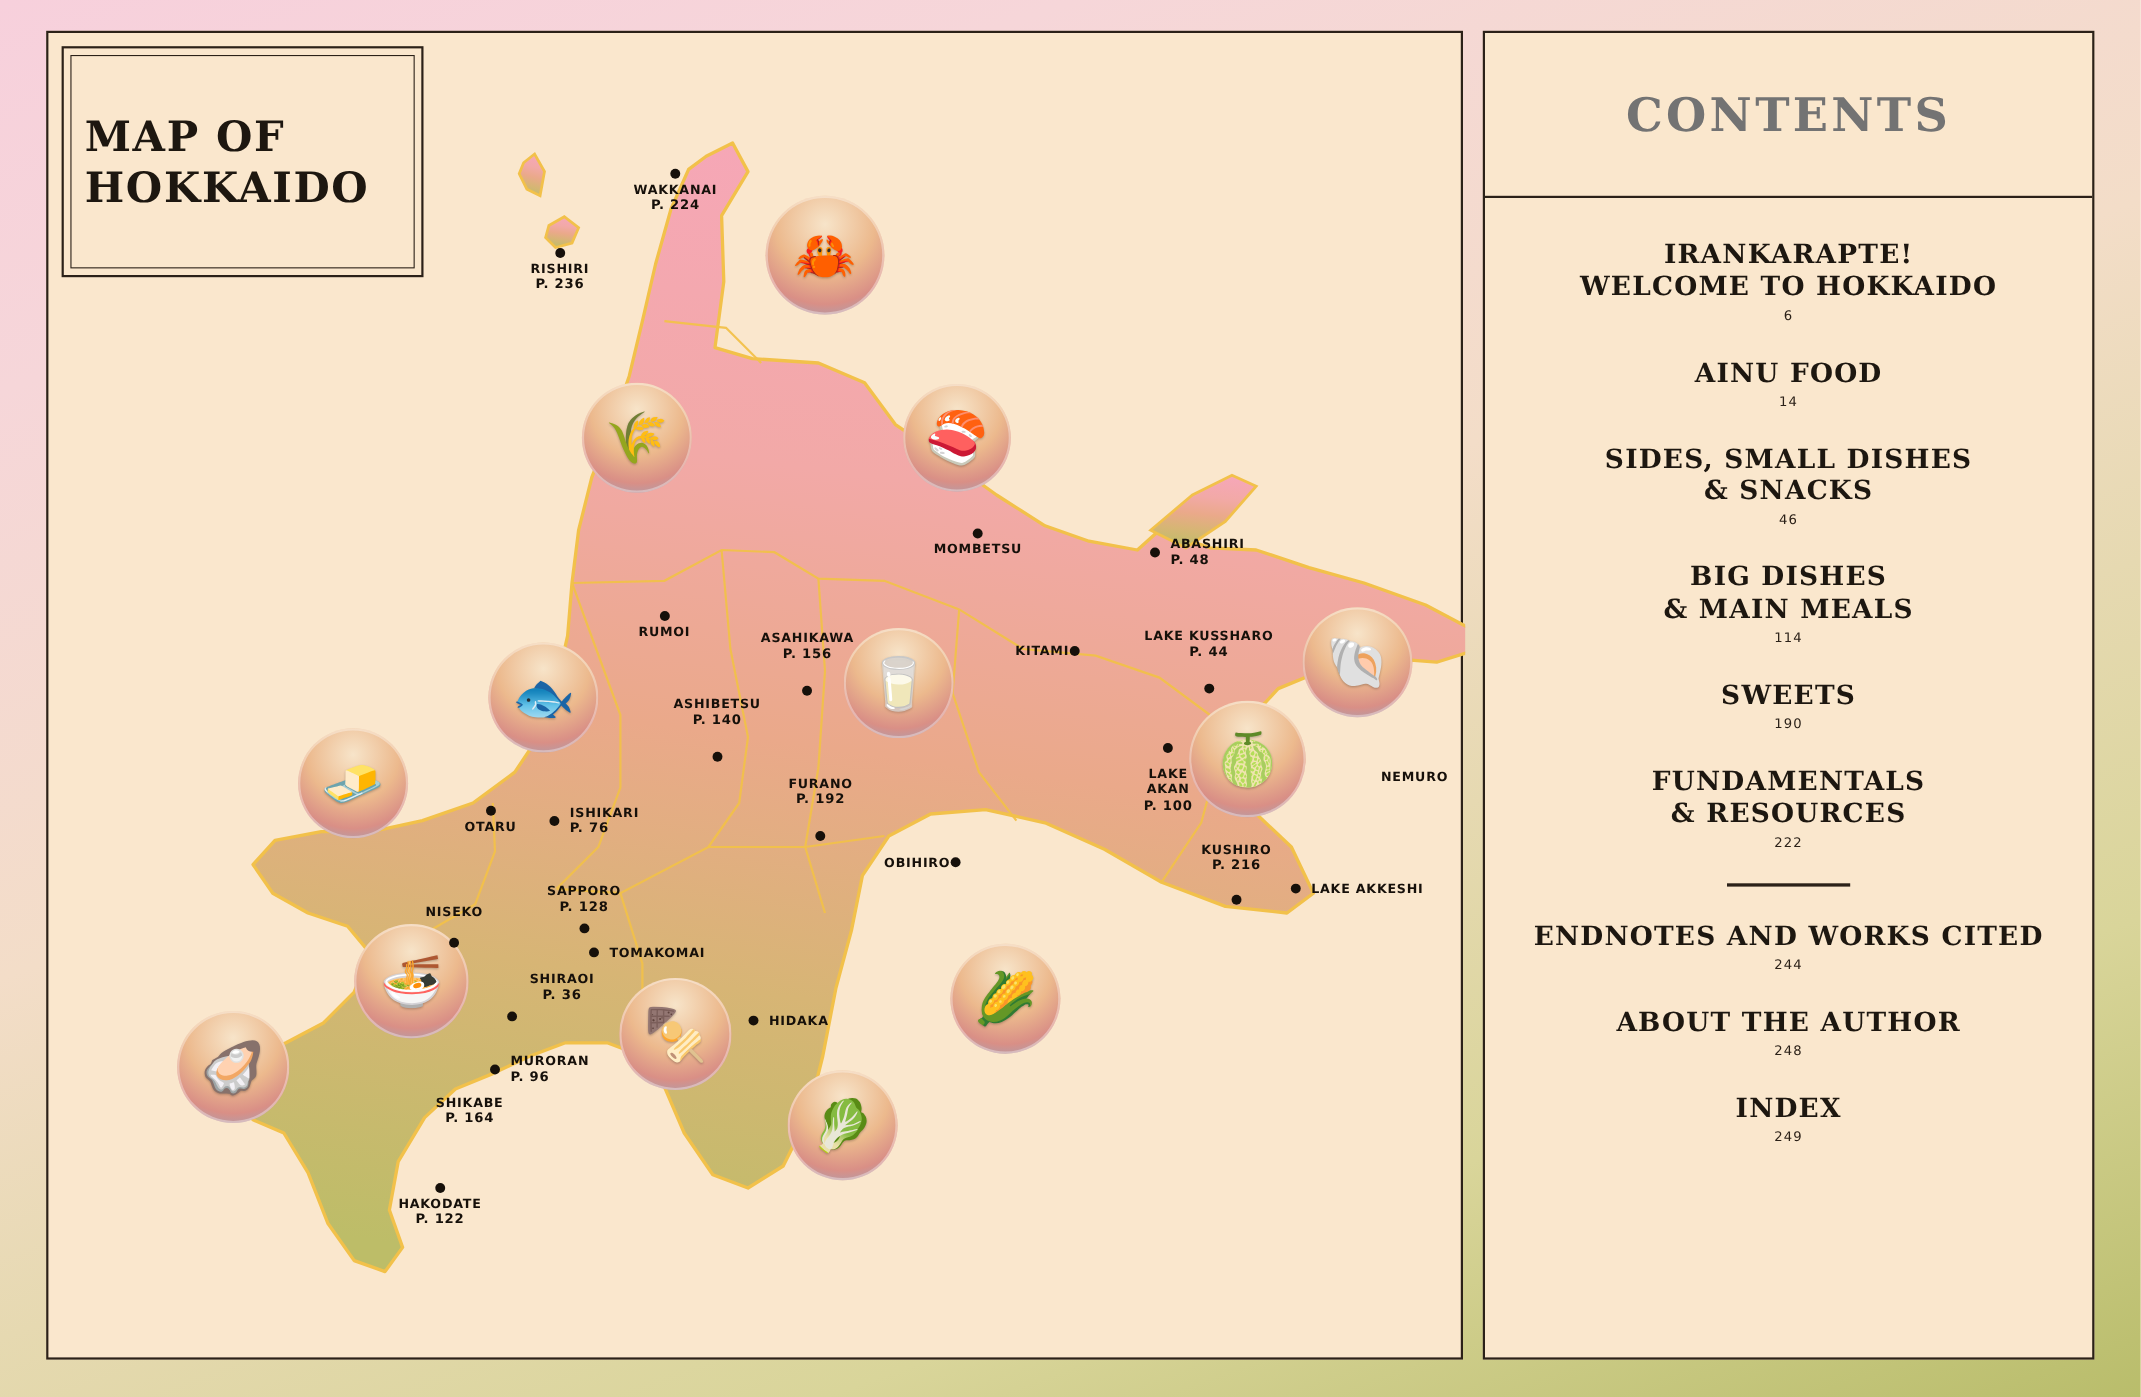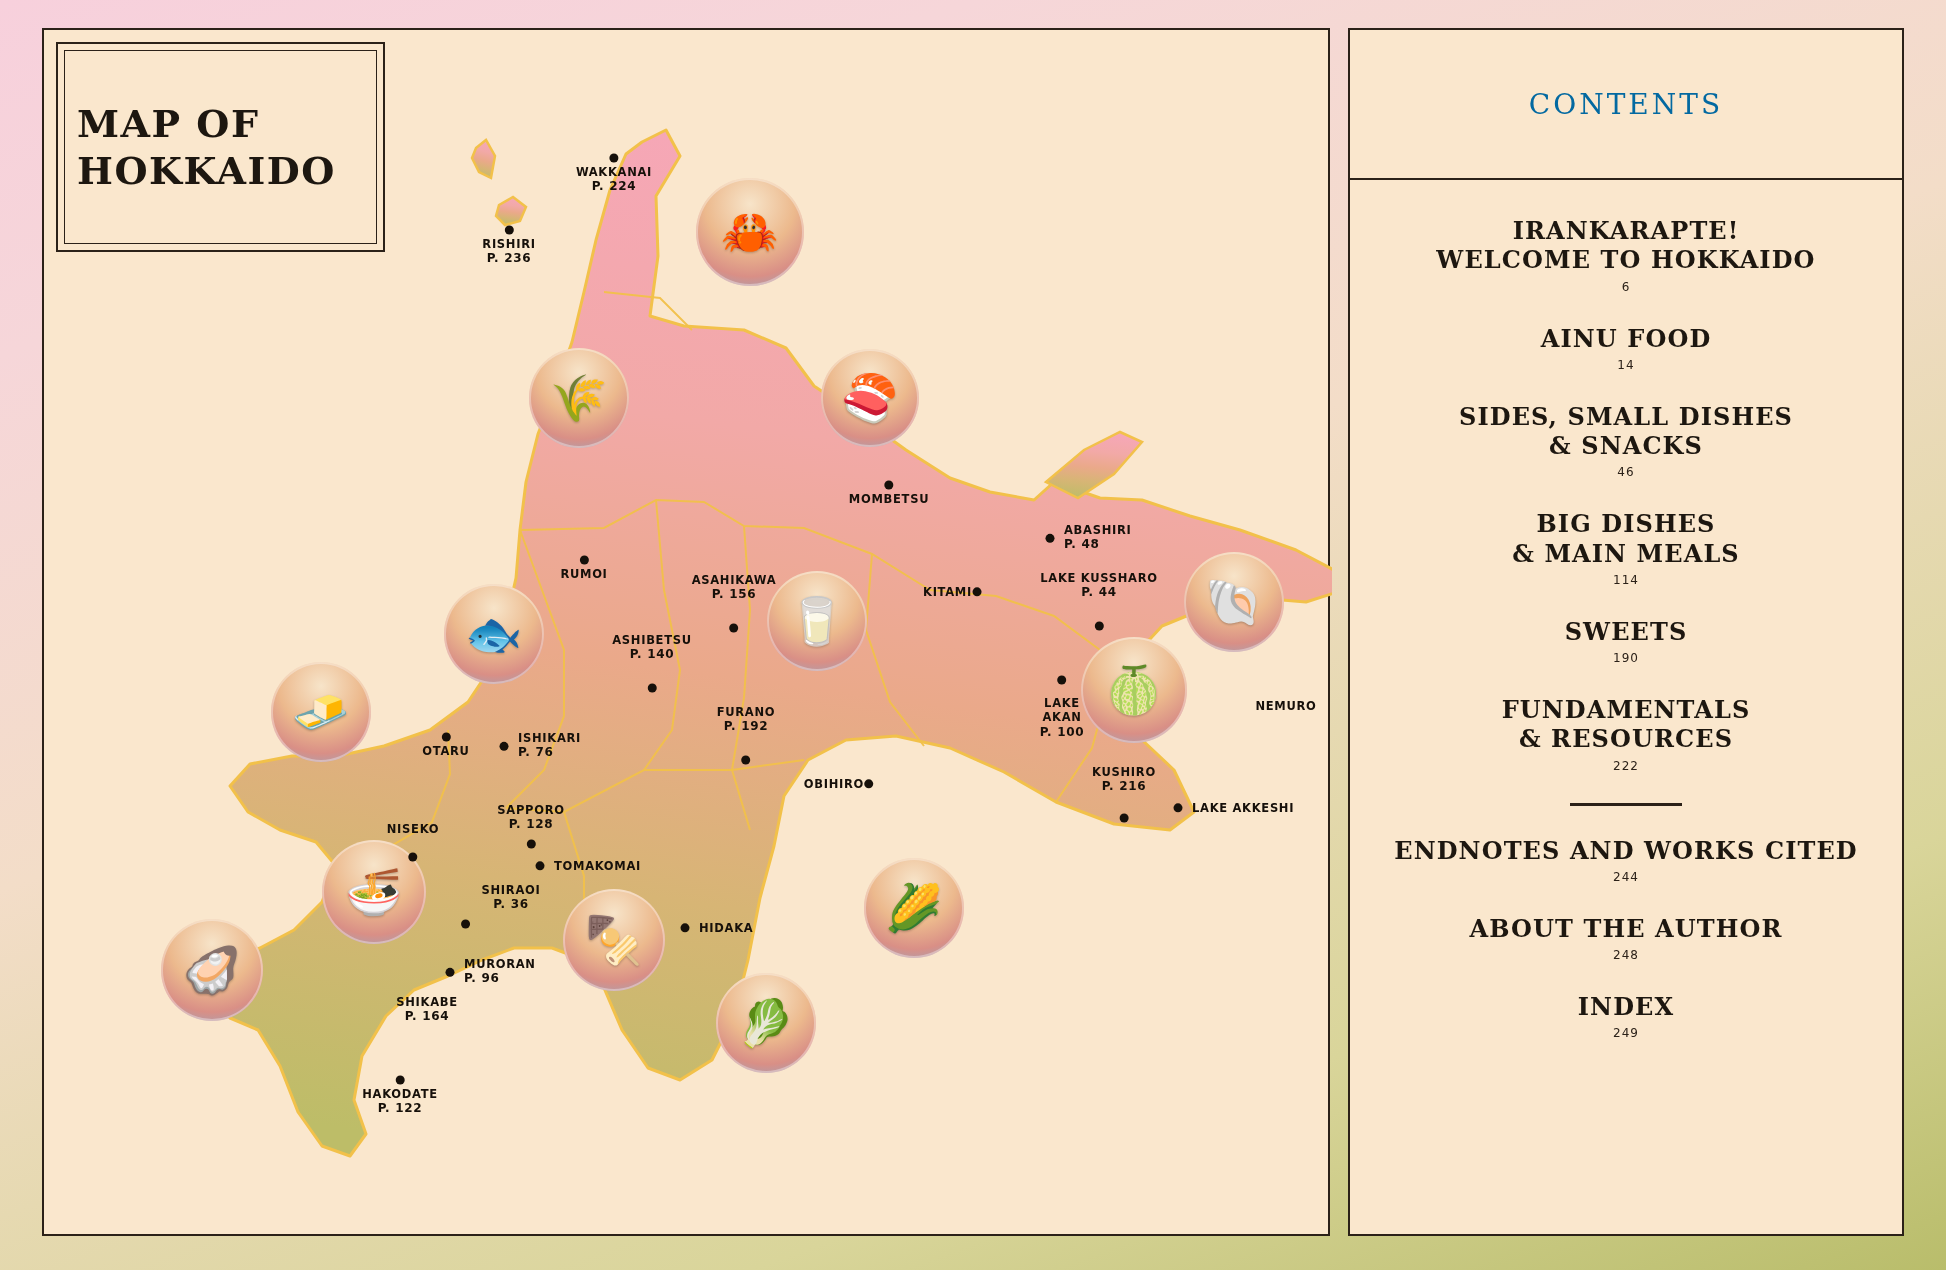--- a/index.html
+++ b/index.html
@@ -56,24 +56,24 @@
 
   
   #contents-head {
     position: absolute;
     left: 0; top: 0; right: 0; height: 150px;
     border-bottom: 2px solid #2b2118;
     display: flex; align-items: center; justify-content: center;
   }
   #contents-title {
     font-family: "DejaVu Serif", serif;
-    font-weight: normal;
-    font-size: 28px;
+    font-weight: bold;
+    font-size: 42px;
     letter-spacing: 3px;
-    color: #0369a1;
+    color: #737373;
   }
   #contents-list {
     position: absolute;
     left: 30px; right: 30px; top: 186px;
     text-align: center;
   }
   .toc-entry { margin-bottom: 30px; }
   .toc-label {
     font-family: "DejaVu Serif", serif;
     font-weight: bold;
@@ -278,26 +278,26 @@
       <div class="city" style="left:465px; top:200px;">
         <span class="dot"></span>
         <div class="lbl">RISHIRI</div>
         <div class="pg">P. 236</div>
       </div>
       <div class="city" style="left:845px; top:455px;">
         <span class="dot"></span>
         <div class="lbl">MOMBETSU</div>
         <div class="pg"></div>
       </div>
-      <div class="city right" style="left:1020px; top:508px;">
+      <div class="city right" style="left:1020px; top:472px;">
         <span class="dot"></span>
         <div class="lbl">ABASHIRI</div>
         <div class="pg">P. 48</div>
       </div>
-      <div class="city" style="left:540px; top:530px;">
+      <div class="city" style="left:560px; top:530px;">
         <span class="dot"></span>
         <div class="lbl">RUMOI</div>
         <div class="pg"></div>
       </div>
       <div class="city" style="left:690px; top:536px;">
         <span class="dot" style="top:62px;"></span>
         <div class="lbl">ASAHIKAWA</div>
         <div class="pg">P. 156</div>
       </div>
       <div class="city left" style="left:928px; top:562px;">

